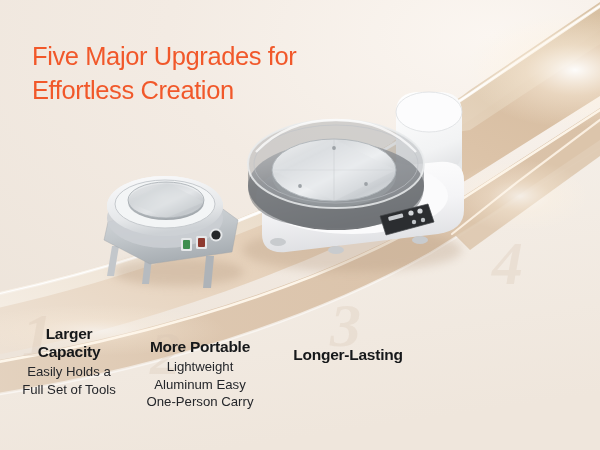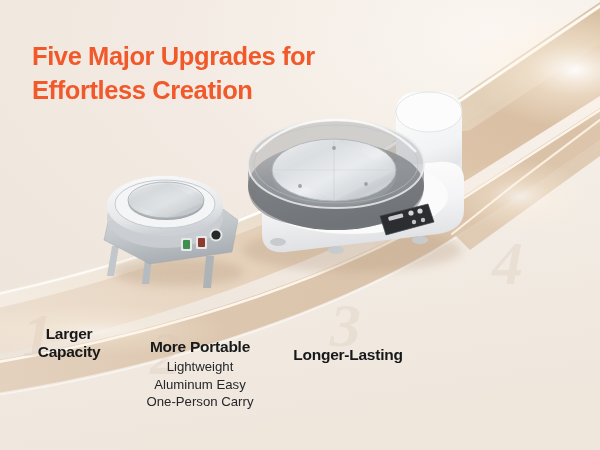--- a/index.html
+++ b/index.html
@@ -14,21 +14,21 @@
       radial-gradient(120% 90% at 82% 8%, #FBF6F1 0%, #F3EBE3 45%, #EDE4DA 100%),
       linear-gradient(160deg,#F4EFEA 0%,#EFE7DE 100%);
   }
 
   
   .bg-arrow{position:absolute;inset:0;width:600px;height:450px;}
 
   
   .title{
     position:absolute;left:32px;top:40px;width:400px;
-    font-size:25.5px;font-weight:bold;line-height:1.32;
+    font-size:25.5px;font-weight:normal;line-height:1.32;
     letter-spacing:-0.4px;
     color:#F1582A;
     white-space:pre-line;
   }
 
   
   .wm{position:absolute;font-family:"Liberation Serif","DejaVu Serif",serif;
     font-style:italic;font-weight:bold;color:#D9C6B4;opacity:.30;
     user-select:none;pointer-events:none;}
   .wm1{left:22px;top:300px;font-size:62px;}
@@ -256,20 +256,22 @@
       </g>
     </g>
   </svg>
 
   <div class="title">Five Major Upgrades for
 Effortless Creation</div>
 
   <div class="cap cap-1">
     <div class="h">Larger
 Capacity</div>
+    <div class="b">Easily Holds a
+Full Set of Tools</div>
   </div>
 
   <div class="cap cap-2">
     <div class="h">More Portable</div>
     <div class="b">Lightweight
 Aluminum Easy
 One-Person Carry</div>
   </div>
 
   <div class="cap cap-3">

